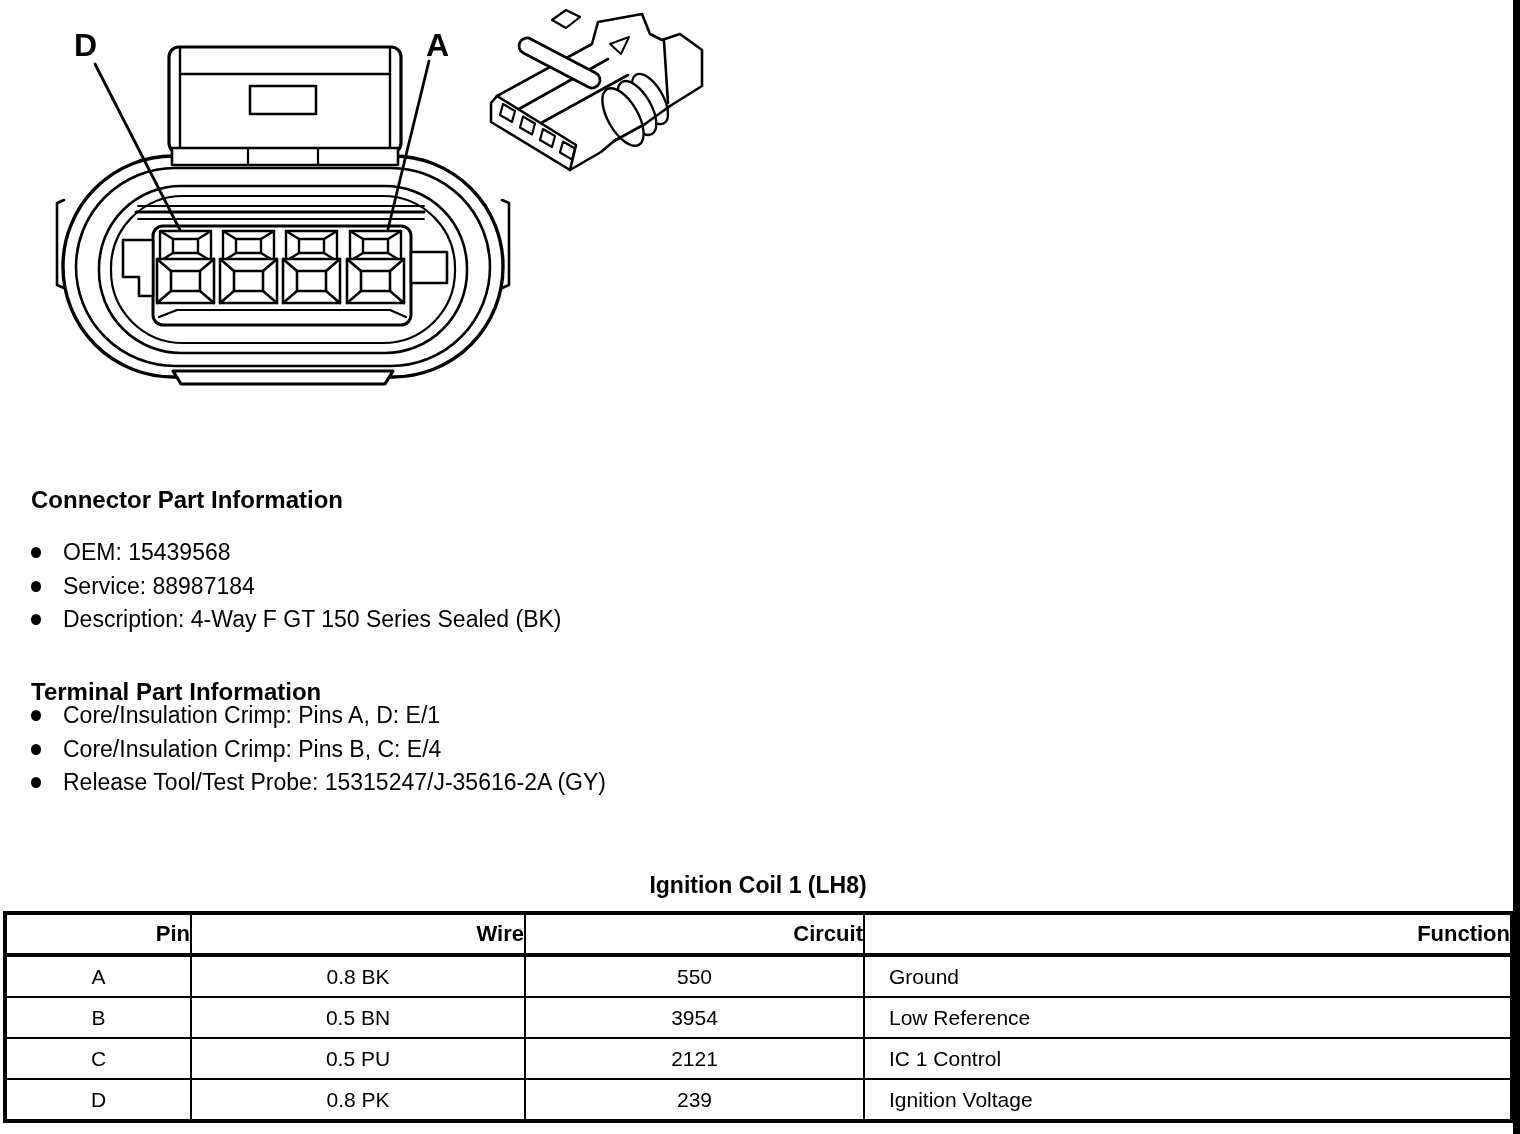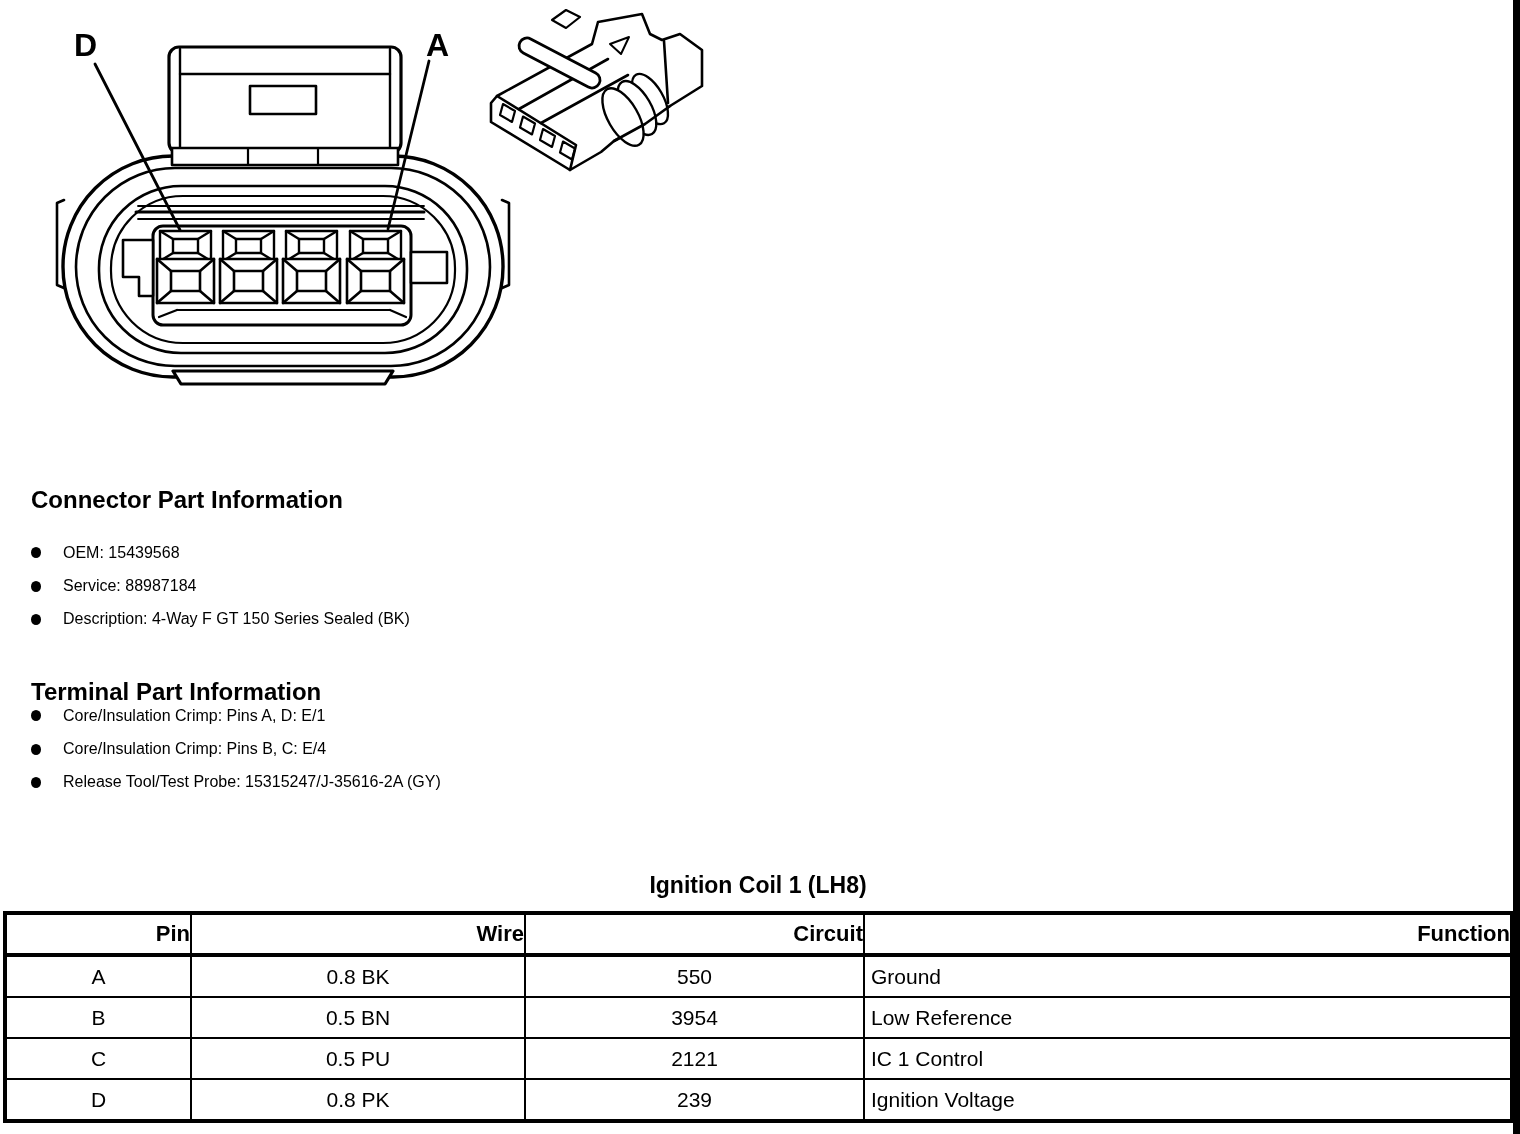--- a/index.html
+++ b/index.html
@@ -16,42 +16,42 @@
   }
   .diagram-svg{position:absolute;left:0;top:0;}
   .section-heading{
     position:absolute;left:11px;
     font-size:24px;font-weight:bold;line-height:24px;white-space:nowrap;margin-left:20px;
   }
   .bullet-list{
     position:absolute;left:31px;margin:0;padding:0;list-style:none;
   }
   .bullet-item{
-    display:flex;align-items:center;height:33.4px;font-size:16px;white-space:nowrap;
+    display:flex;align-items:center;height:33.4px;font-size:23px;white-space:nowrap;
   }
   .bullet-dot{
     flex:none;width:10px;height:11px;border-radius:50%;background:#000;margin-right:22px;
   }
   .table-title{
     position:absolute;left:3px;top:872px;width:1510px;
     text-align:center;font-size:23px;font-weight:bold;
   }
   table.pin-table{
     position:absolute;left:3px;top:911px;width:1511px;
     border-collapse:collapse;table-layout:fixed;
     border:4px solid #000;
   }
   .pin-table th{
     border:2px solid #000;border-bottom:4px solid #000;
     height:38px;font-size:22px;font-weight:bold;text-align:right;padding:0;
   }
   .pin-table td{
     border:2px solid #000;height:39px;font-size:21px;text-align:center;padding:0;
   }
-  .pin-table td.fn{text-align:left;padding-left:6px;}
+  .pin-table td.fn{text-align:left;padding-left:24px;}
 </style>
 </head>
 <body>
 
 <div class="page">
 
   <svg class="diagram-svg" width="760" height="430" viewBox="0 0 760 430">
     <defs>
       <g id="pin-upper" stroke="#000" stroke-width="2.4" fill="#fff">
         <rect x="0" y="0" width="51" height="30"></rect>

